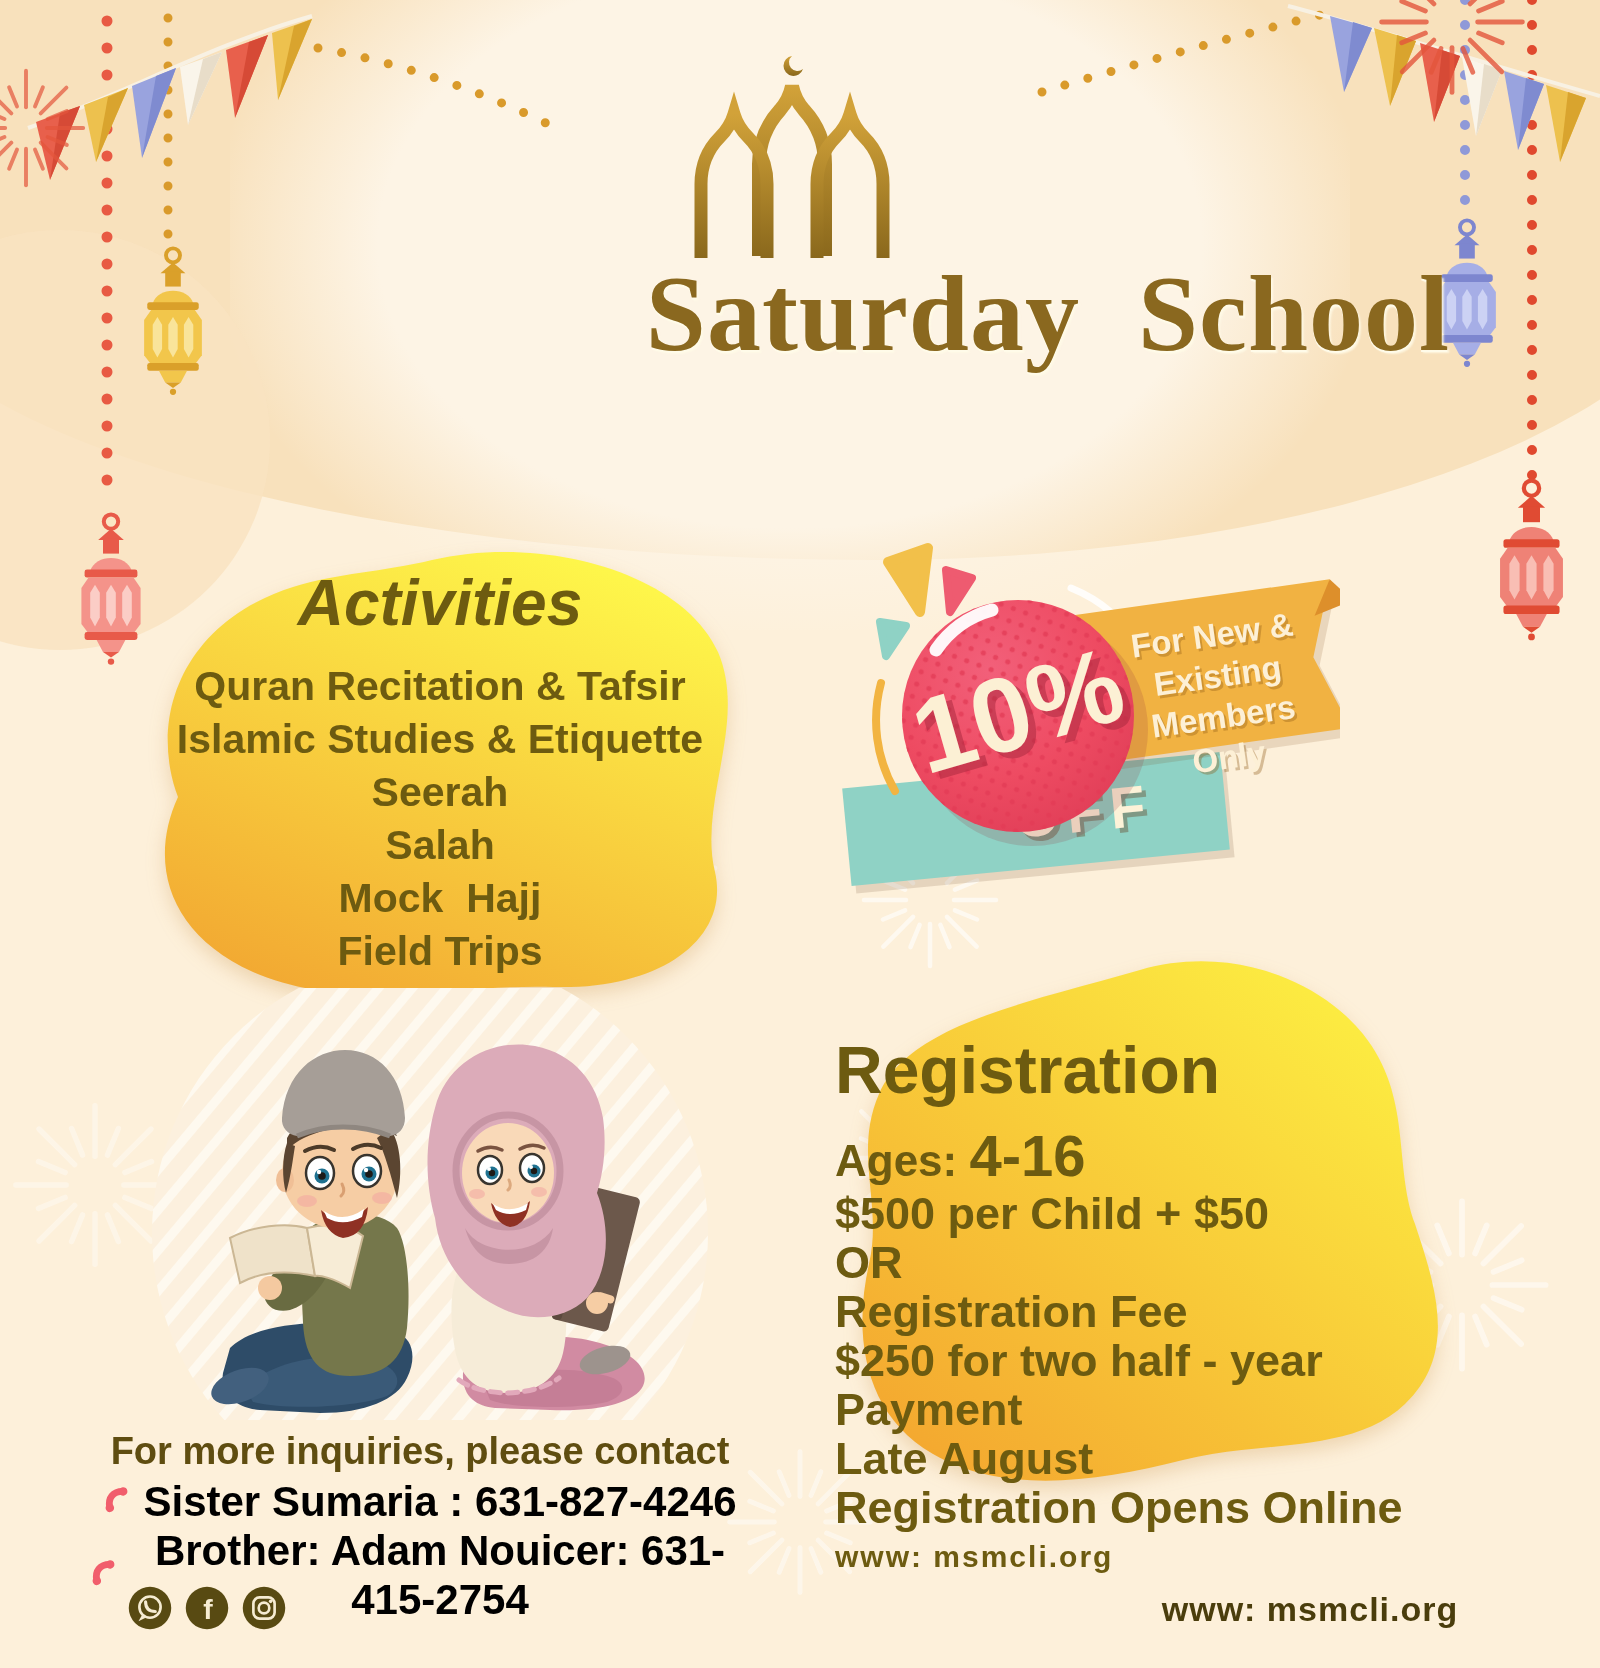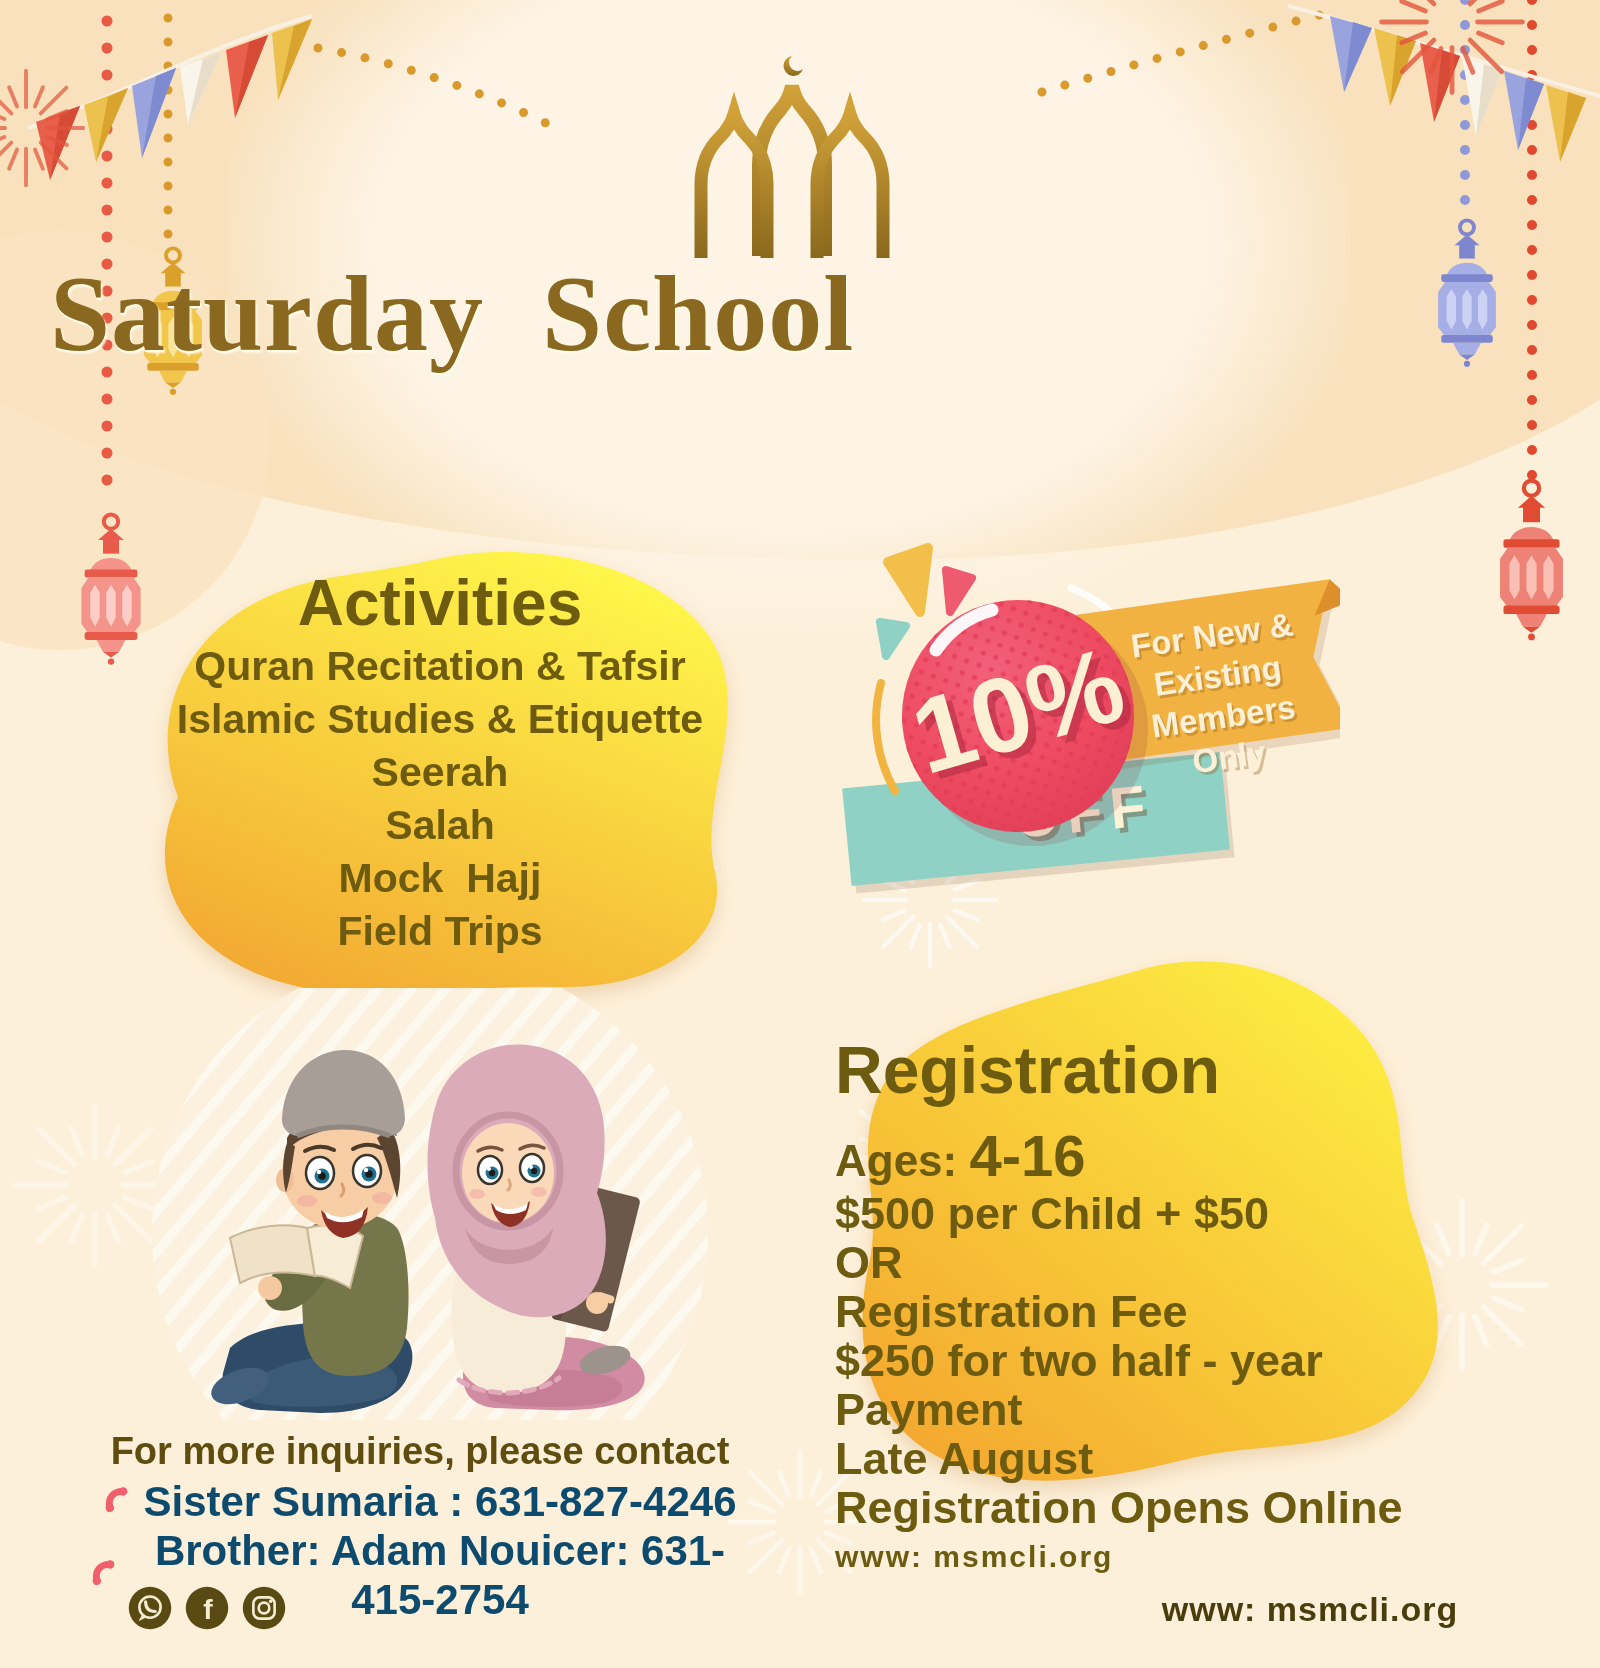--- a/index.html
+++ b/index.html
@@ -10,53 +10,53 @@
           border-radius:0 0 46% 54% / 0 0 330px 300px;z-index:0;}
   .bg-glow{position:absolute;left:230px;top:-70px;width:1120px;height:700px;z-index:0;
            background:radial-gradient(ellipse at 50% 45%, #fdf4e5 0%, #fdf4e5 52%, rgba(253,244,229,0) 74%);}
   .bg-left-circle{position:absolute;left:-150px;top:230px;width:420px;height:420px;border-radius:50%;
            background:#f9e3c1;opacity:.85;z-index:0;}
   .decor{position:absolute;left:0;top:0;z-index:1;pointer-events:none;}
   
   .logo{position:absolute;left:687px;top:54px;z-index:2;}
   .logo-label{position:absolute;left:295px;top:240px;width:900px;text-align:center;z-index:2;
       font-size:26px;font-weight:bold;color:#8e1d10;letter-spacing:.5px;}
-  .title{position:absolute;left:50px;top:252px;width:1400px;margin:0;text-align:left;z-index:2;
+  .title{position:absolute;left:50px;top:252px;width:1400px;margin:0;text-align:right;z-index:2;
       font-family:"Liberation Serif",serif;font-weight:bold;font-size:108px;color:#8a681f;
       letter-spacing:1px;word-spacing:30px;
       text-shadow:0 2px 0 #fffbe9, 2px 3px 2px rgba(255,250,230,.85);}
   .schedule{position:absolute;left:295px;top:368px;width:900px;text-align:center;z-index:2;
       color:#9a6d0f;font-weight:bold;font-size:40px;line-height:51px;}
   .schedule sup{font-size:.55em;}
   
   .activities-blob{position:absolute;left:122px;top:540px;z-index:2;
       filter:drop-shadow(0 8px 9px rgba(190,130,50,.25));}
   .activities-text{position:absolute;left:150px;top:566px;width:580px;text-align:center;z-index:3;color:#6d5b10;}
-  .activities-text h2{margin:0 0 0 0;font-size:64px;font-weight:bold;}
+  .activities-text h2{margin:0 0 20px 0;font-size:64px;font-weight:bold;font-style:italic;}
   .activity-item{font-size:41px;font-weight:bold;line-height:53px;white-space:pre;}
   
   .badge{position:absolute;left:820px;top:520px;width:520px;height:380px;z-index:3;}
   .badge svg{position:absolute;left:0;top:0;z-index:2;}
   .off-banner{position:absolute;left:26px;top:250px;width:380px;height:98px;background:#8fd2c5;
       transform:rotate(-5.5deg);z-index:1;box-shadow:4px 8px 0 rgba(120,90,60,.18);}
   .off-text{position:absolute;left:168px;top:12px;font-size:58px;font-weight:bold;color:#fdf2d8;
       letter-spacing:8px;text-shadow:4px 5px 0 rgba(105,75,45,.42);}
   .ribbon-text{position:absolute;left:298px;top:94px;width:205px;transform:rotate(-8deg);z-index:3;
       text-align:center;color:#fdf0d6;font-weight:bold;font-size:33px;line-height:41px;
       text-shadow:2px 3px 0 rgba(140,90,20,.35);}
   .percent{position:absolute;left:86px;top:130px;width:224px;text-align:center;transform:rotate(-16deg);
       z-index:4;font-size:106px;font-weight:bold;color:#fcf0d4;
       text-shadow:6px 8px 0 rgba(166,38,60,.5);}
   
   .kids{position:absolute;left:135px;top:988px;z-index:2;}
   
   .contact{position:absolute;left:90px;top:1430px;width:660px;text-align:center;z-index:3;color:#5f4d10;}
   .contact-heading{font-size:38px;font-weight:bold;margin-bottom:4px;}
   .contact-row{display:flex;align-items:center;justify-content:center;font-size:42px;font-weight:bold;
-      line-height:49px;color:#0c4a6e;}
+      line-height:49px;color:#000000;}
   .contact-row svg{margin-right:10px;flex:0 0 auto;}
   
   .registration-blob{position:absolute;left:795px;top:932px;z-index:2;
       filter:drop-shadow(0 8px 9px rgba(190,130,50,.25));}
   .registration-text{position:absolute;left:835px;top:1032px;width:620px;text-align:left;z-index:3;color:#6d5b10;}
   .registration-text h2{margin:0 0 14px 0;font-size:66px;font-weight:bold;}
   .ages-line{font-size:44px;font-weight:bold;margin-bottom:0;}
   .ages-value{font-size:58px;}
   .reg-line{font-size:45px;font-weight:bold;line-height:49px;}
   .reg-site{font-size:30px;font-weight:bold;letter-spacing:2px;margin-top:8px;}

